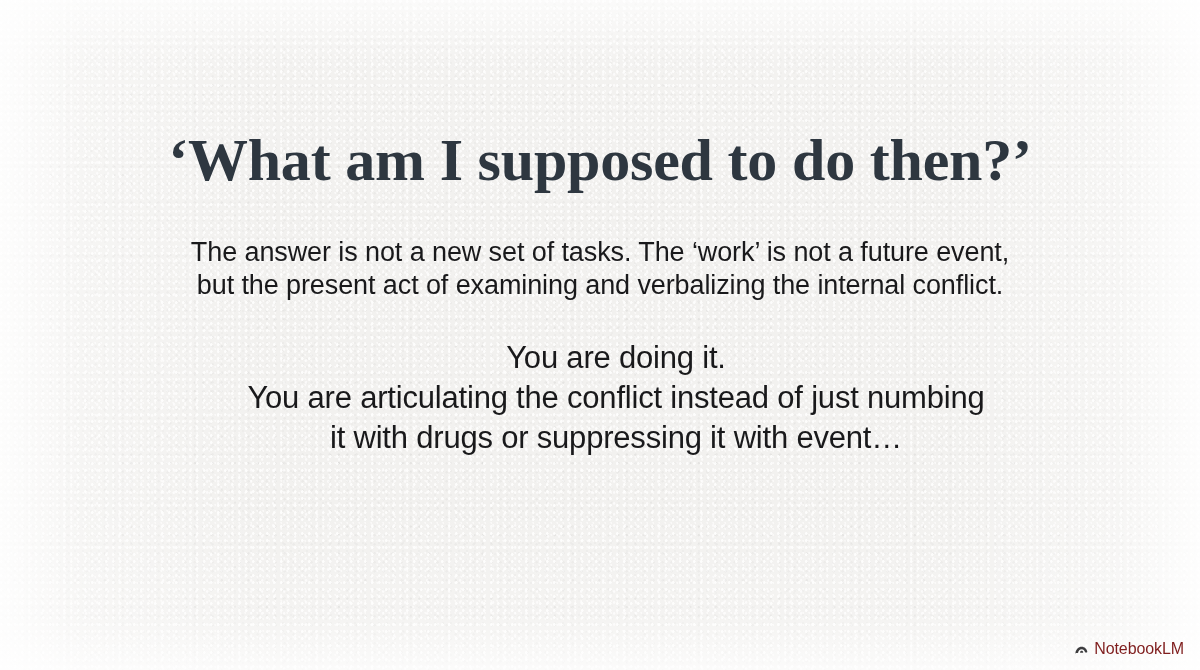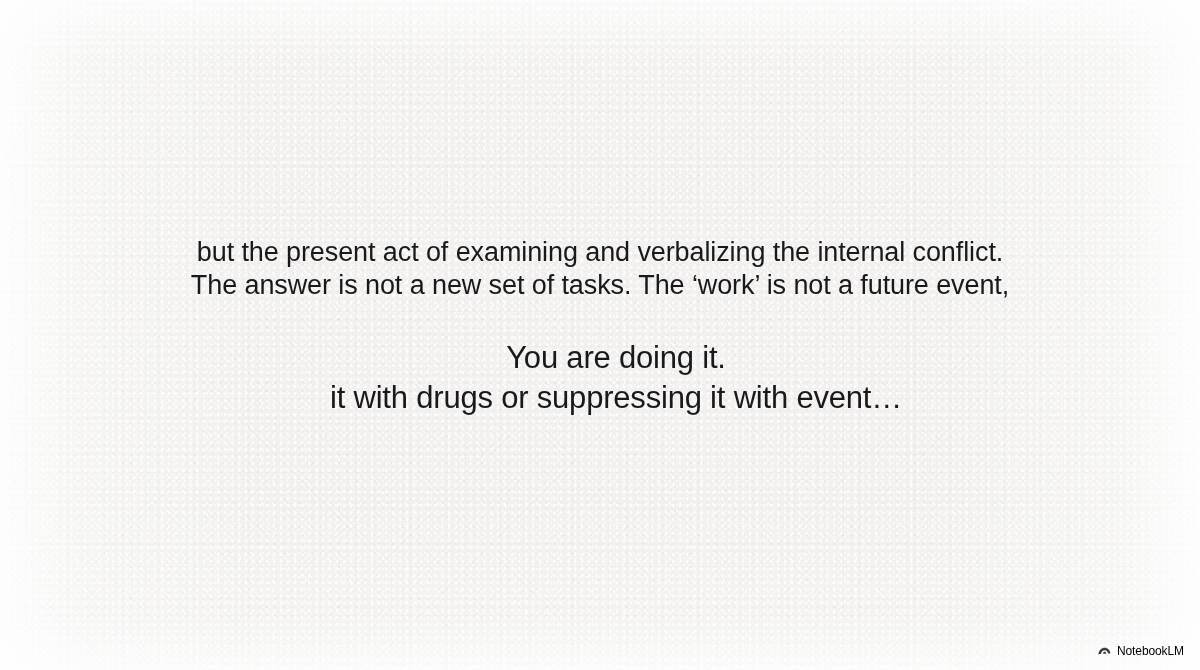--- a/index.html
+++ b/index.html
@@ -129,41 +129,43 @@
     gap: 5px;
     z-index: 4;
   }
   .watermark .mark {
     display: block;
     width: 15px;
     height: 15px;
     line-height: 0;
   }
   .watermark .brand {
-    font-size: 12px;
+    font-size: 16px;
     font-weight: 500;
-    color: #000000;
+    color: #7f1d1d;
     letter-spacing: -0.1px;
     white-space: nowrap;
   }
 </style>
 </head>
 <body>
 
 <div id="slide">
   <div class="content">
 
+    <h1 class="headline">‘What am I supposed to do then?’</h1>
 
     <p class="lede">
+      <span class="line">The answer is not a new set of tasks. The ‘work’ is not a future event,</span>
       <span class="line">but the present act of examining and verbalizing the internal conflict.</span>
-      <span class="line">The answer is not a new set of tasks. The ‘work’ is not a future event,</span>
     </p>
 
     <p class="stanza">
       <span class="line">You are doing it.</span>
+      <span class="line">You are articulating the conflict instead of just numbing</span>
       <span class="line">it with drugs or suppressing it with event…</span>
     </p>
 
     <div class="watermark">
       <span class="mark">
         <svg viewBox="0 0 24 24" width="15" height="15" aria-hidden="true">
           <path d="M3.1 18.4c-0.5 0-0.9-0.5-0.8-1C3 12 7.1 7.7 12.3 7.7c4.6 0 8.3 3.4 9 7.9 0.1 0.5-0.3 1-0.8 1h-2.1c-0.4 0-0.8-0.3-0.9-0.7-0.5-2.6-2.6-4.5-5.2-4.5-3 0-5.4 2.4-5.6 5.4-0.1 0.4-0.4 0.7-0.9 0.7H3.1z" fill="#3c3c3e"></path>
           <path d="M12.2 13.9c1.3 0 2.4 1 2.5 2.3 0.1 0.5-0.3 1-0.8 1h-3.4c-0.5 0-0.9-0.5-0.8-1 0.2-1.3 1.2-2.3 2.5-2.3z" fill="#3c3c3e"></path>
         </svg>
       </span>

